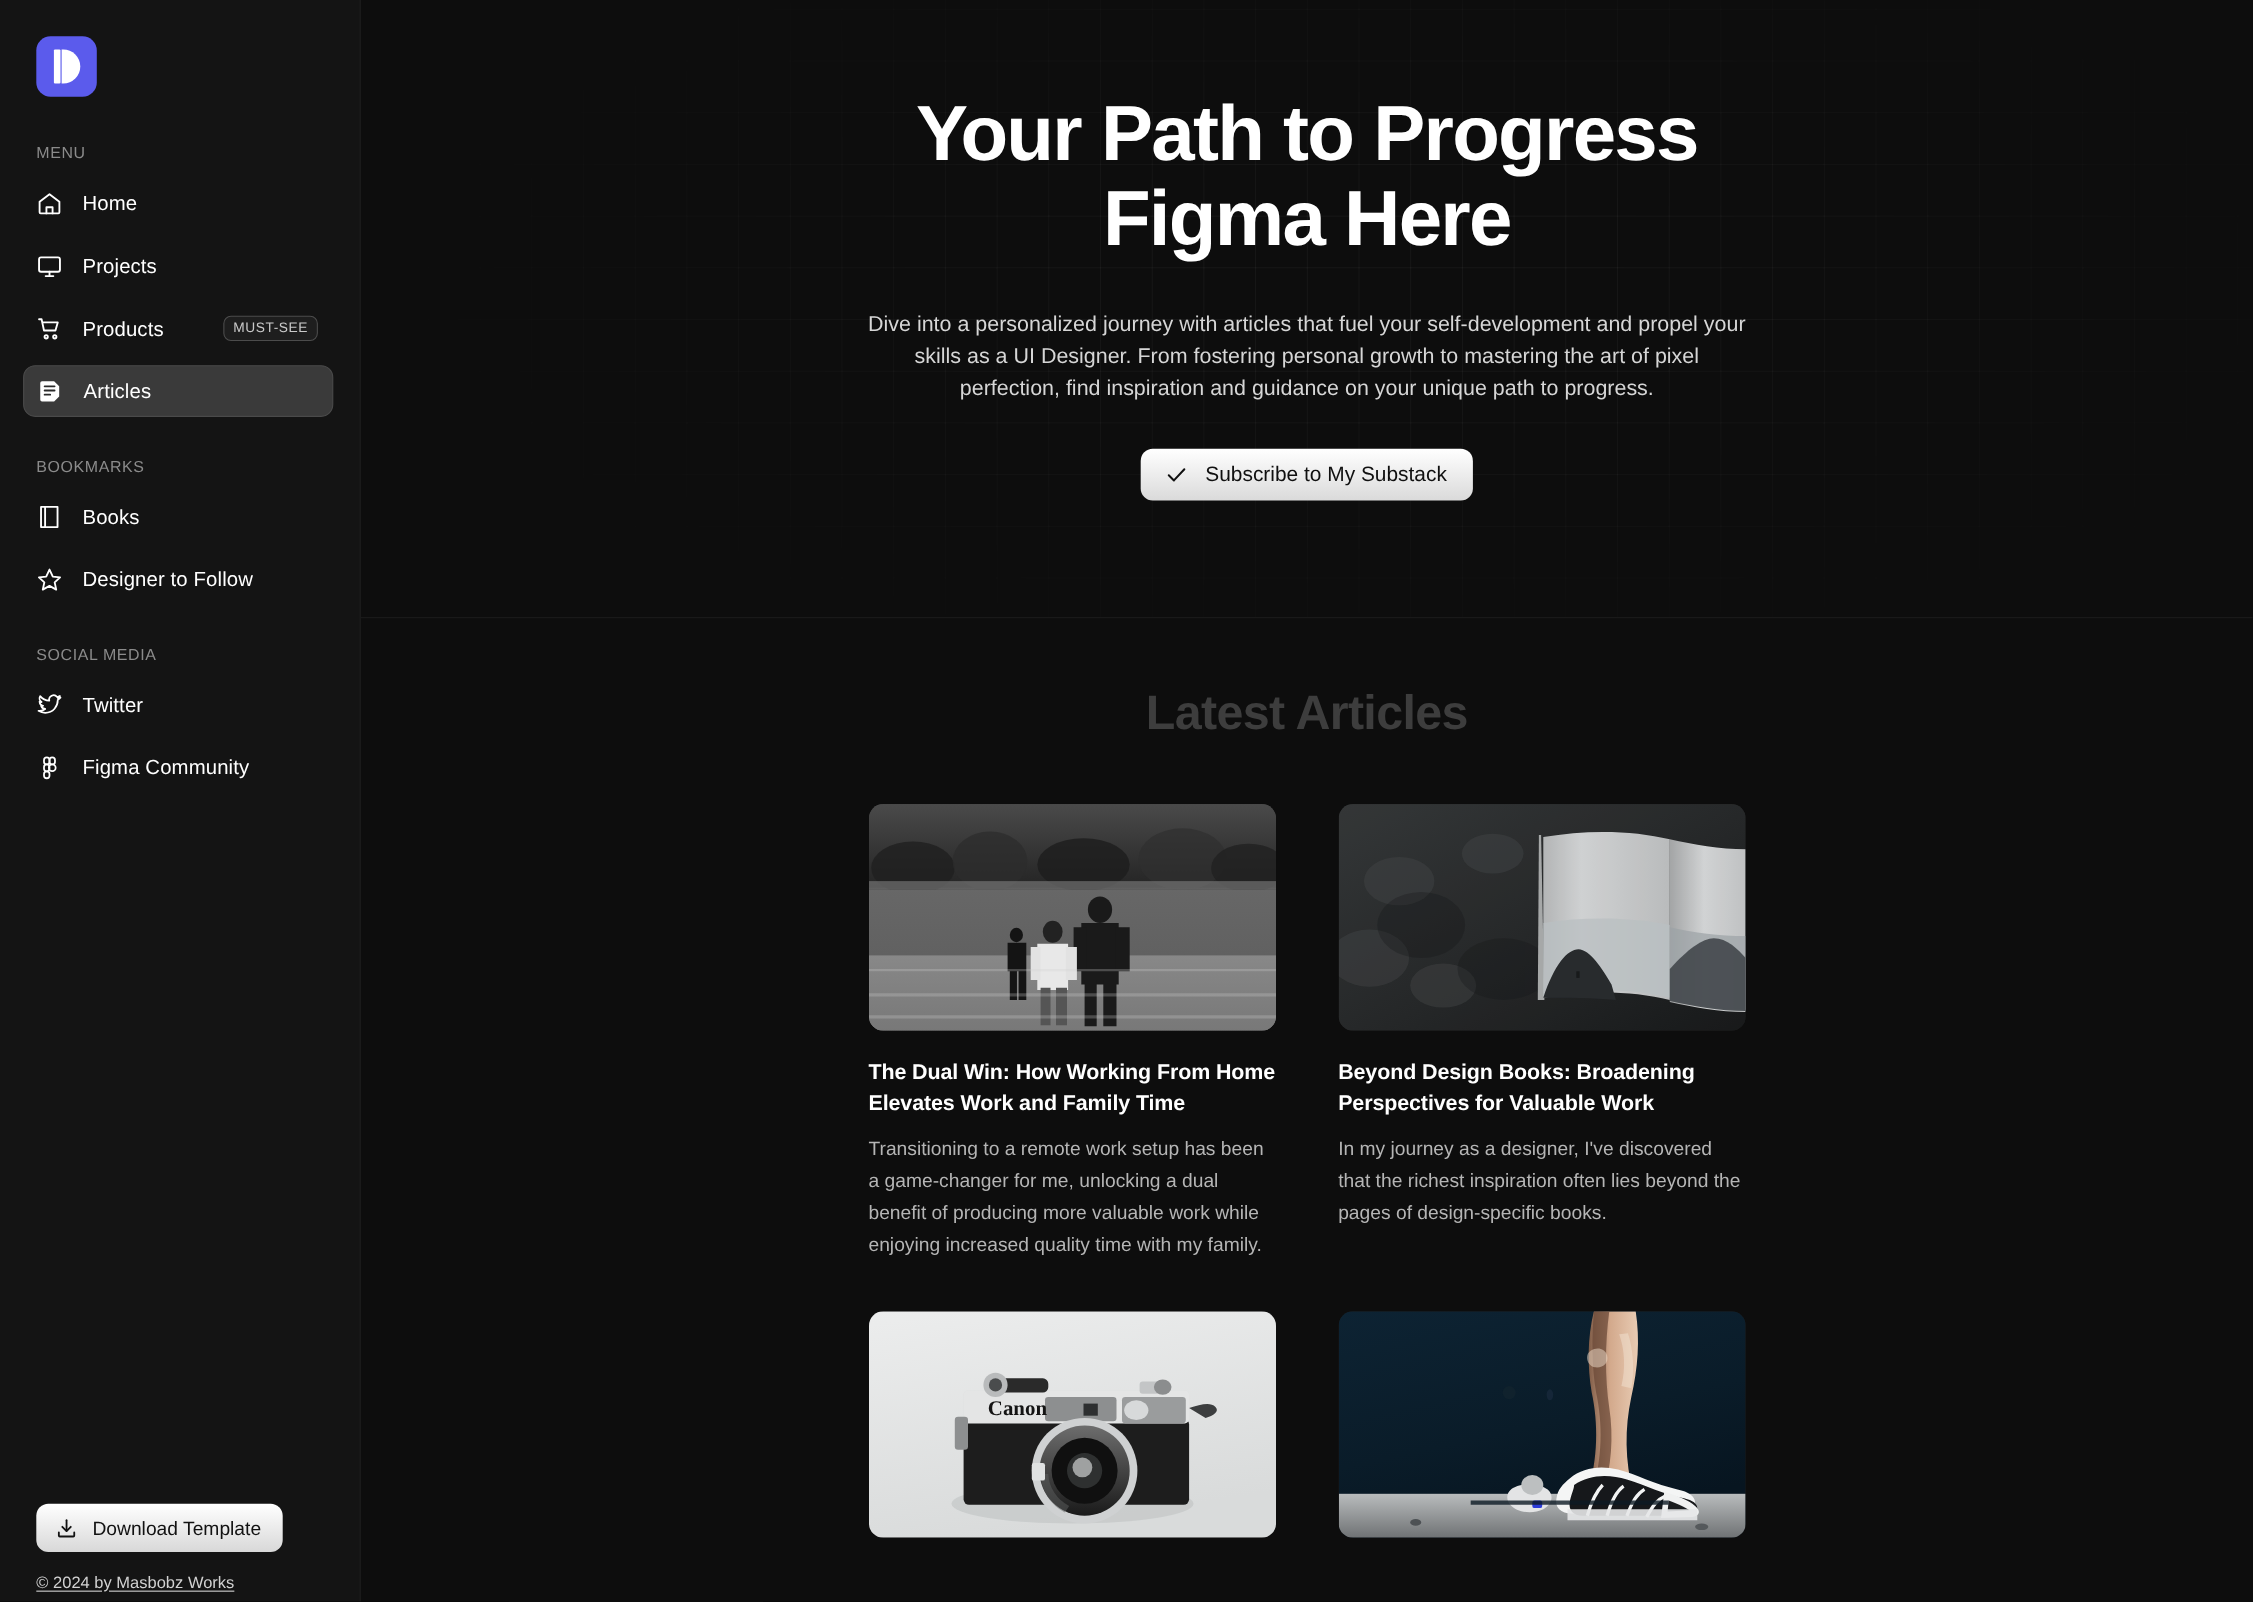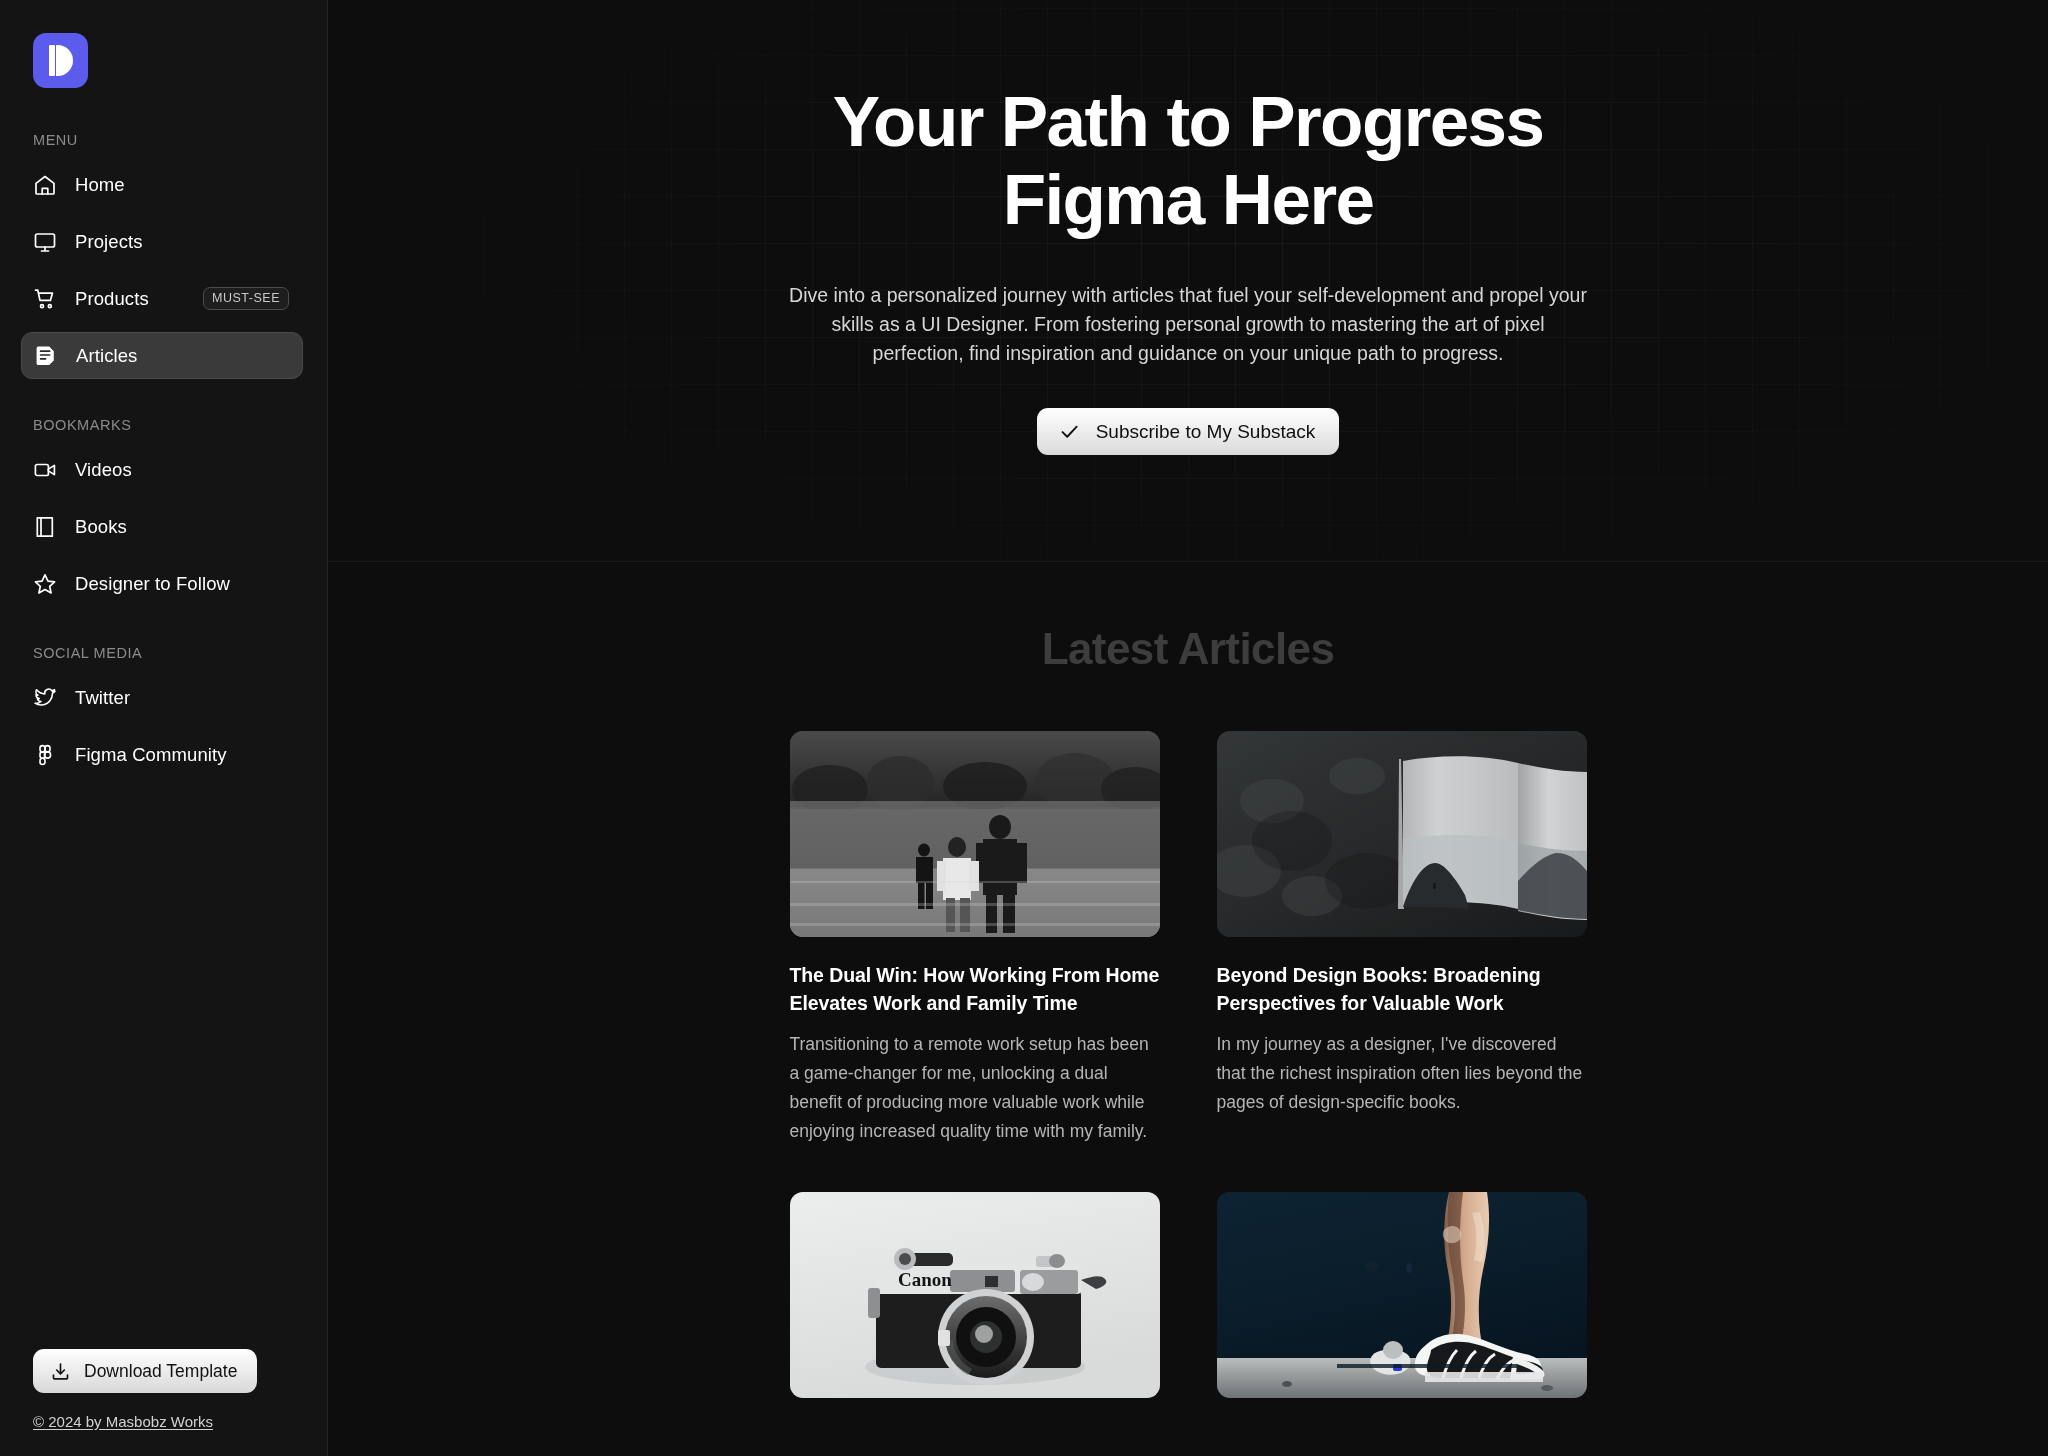--- a/index.html
+++ b/index.html
@@ -122,21 +122,21 @@
     border: 1px solid #4c4c4c;
     border-radius: 7px;
     padding: 4px 8px 4px 8px;
     background: #1e1e1e;
     line-height: 1;
   }
 
   .sidebar-spacer { flex: 1 1 auto; }
 
   .sidebar-footer {
-    padding: 0 0 26px 33px;
+    padding: 0 0 8px 33px;
   }
   .download-btn {
     display: inline-flex;
     align-items: center;
     gap: 13px;
     height: 44px;
     padding: 0 20px 0 17px;
     border: none;
     border-radius: 11px;
     background: linear-gradient(180deg,#ffffff 0%, #d8d8d8 100%);
@@ -326,29 +326,20 @@
             <path stroke="#2a2a2a" stroke-width="1.7" stroke-linecap="round" d="M6.6 7.2h9M6.6 11h9M6.6 14.8h5"></path>
           </svg>
         </span>
         <span class="nav-label">Articles</span>
       </div>
     </div>
 
     <div class="group-book">
       <div class="section-label">BOOKMARKS</div>
 
-      <div class="nav-item">
-        <span class="nav-icon">
-          <svg width="24" height="24" viewBox="0 0 24 24" fill="none" stroke="currentColor" stroke-width="1.7" stroke-linecap="round" stroke-linejoin="round">
-            <rect x="2.4" y="6.5" width="13" height="11" rx="1.8"></rect>
-            <path d="M15.4 11.1 21.4 7.4v9.2l-6-3.7z"></path>
-          </svg>
-        </span>
-        <span class="nav-label">Videos</span>
-      </div>
 
       <div class="nav-item">
         <span class="nav-icon">
           <svg width="24" height="24" viewBox="0 0 24 24" fill="none" stroke="currentColor" stroke-width="1.7" stroke-linecap="round" stroke-linejoin="round">
             <path d="M4.3 2.8h15v18.4h-15z"></path>
             <path d="M8 2.8v18.4"></path>
           </svg>
         </span>
         <span class="nav-label">Books</span>
       </div>

